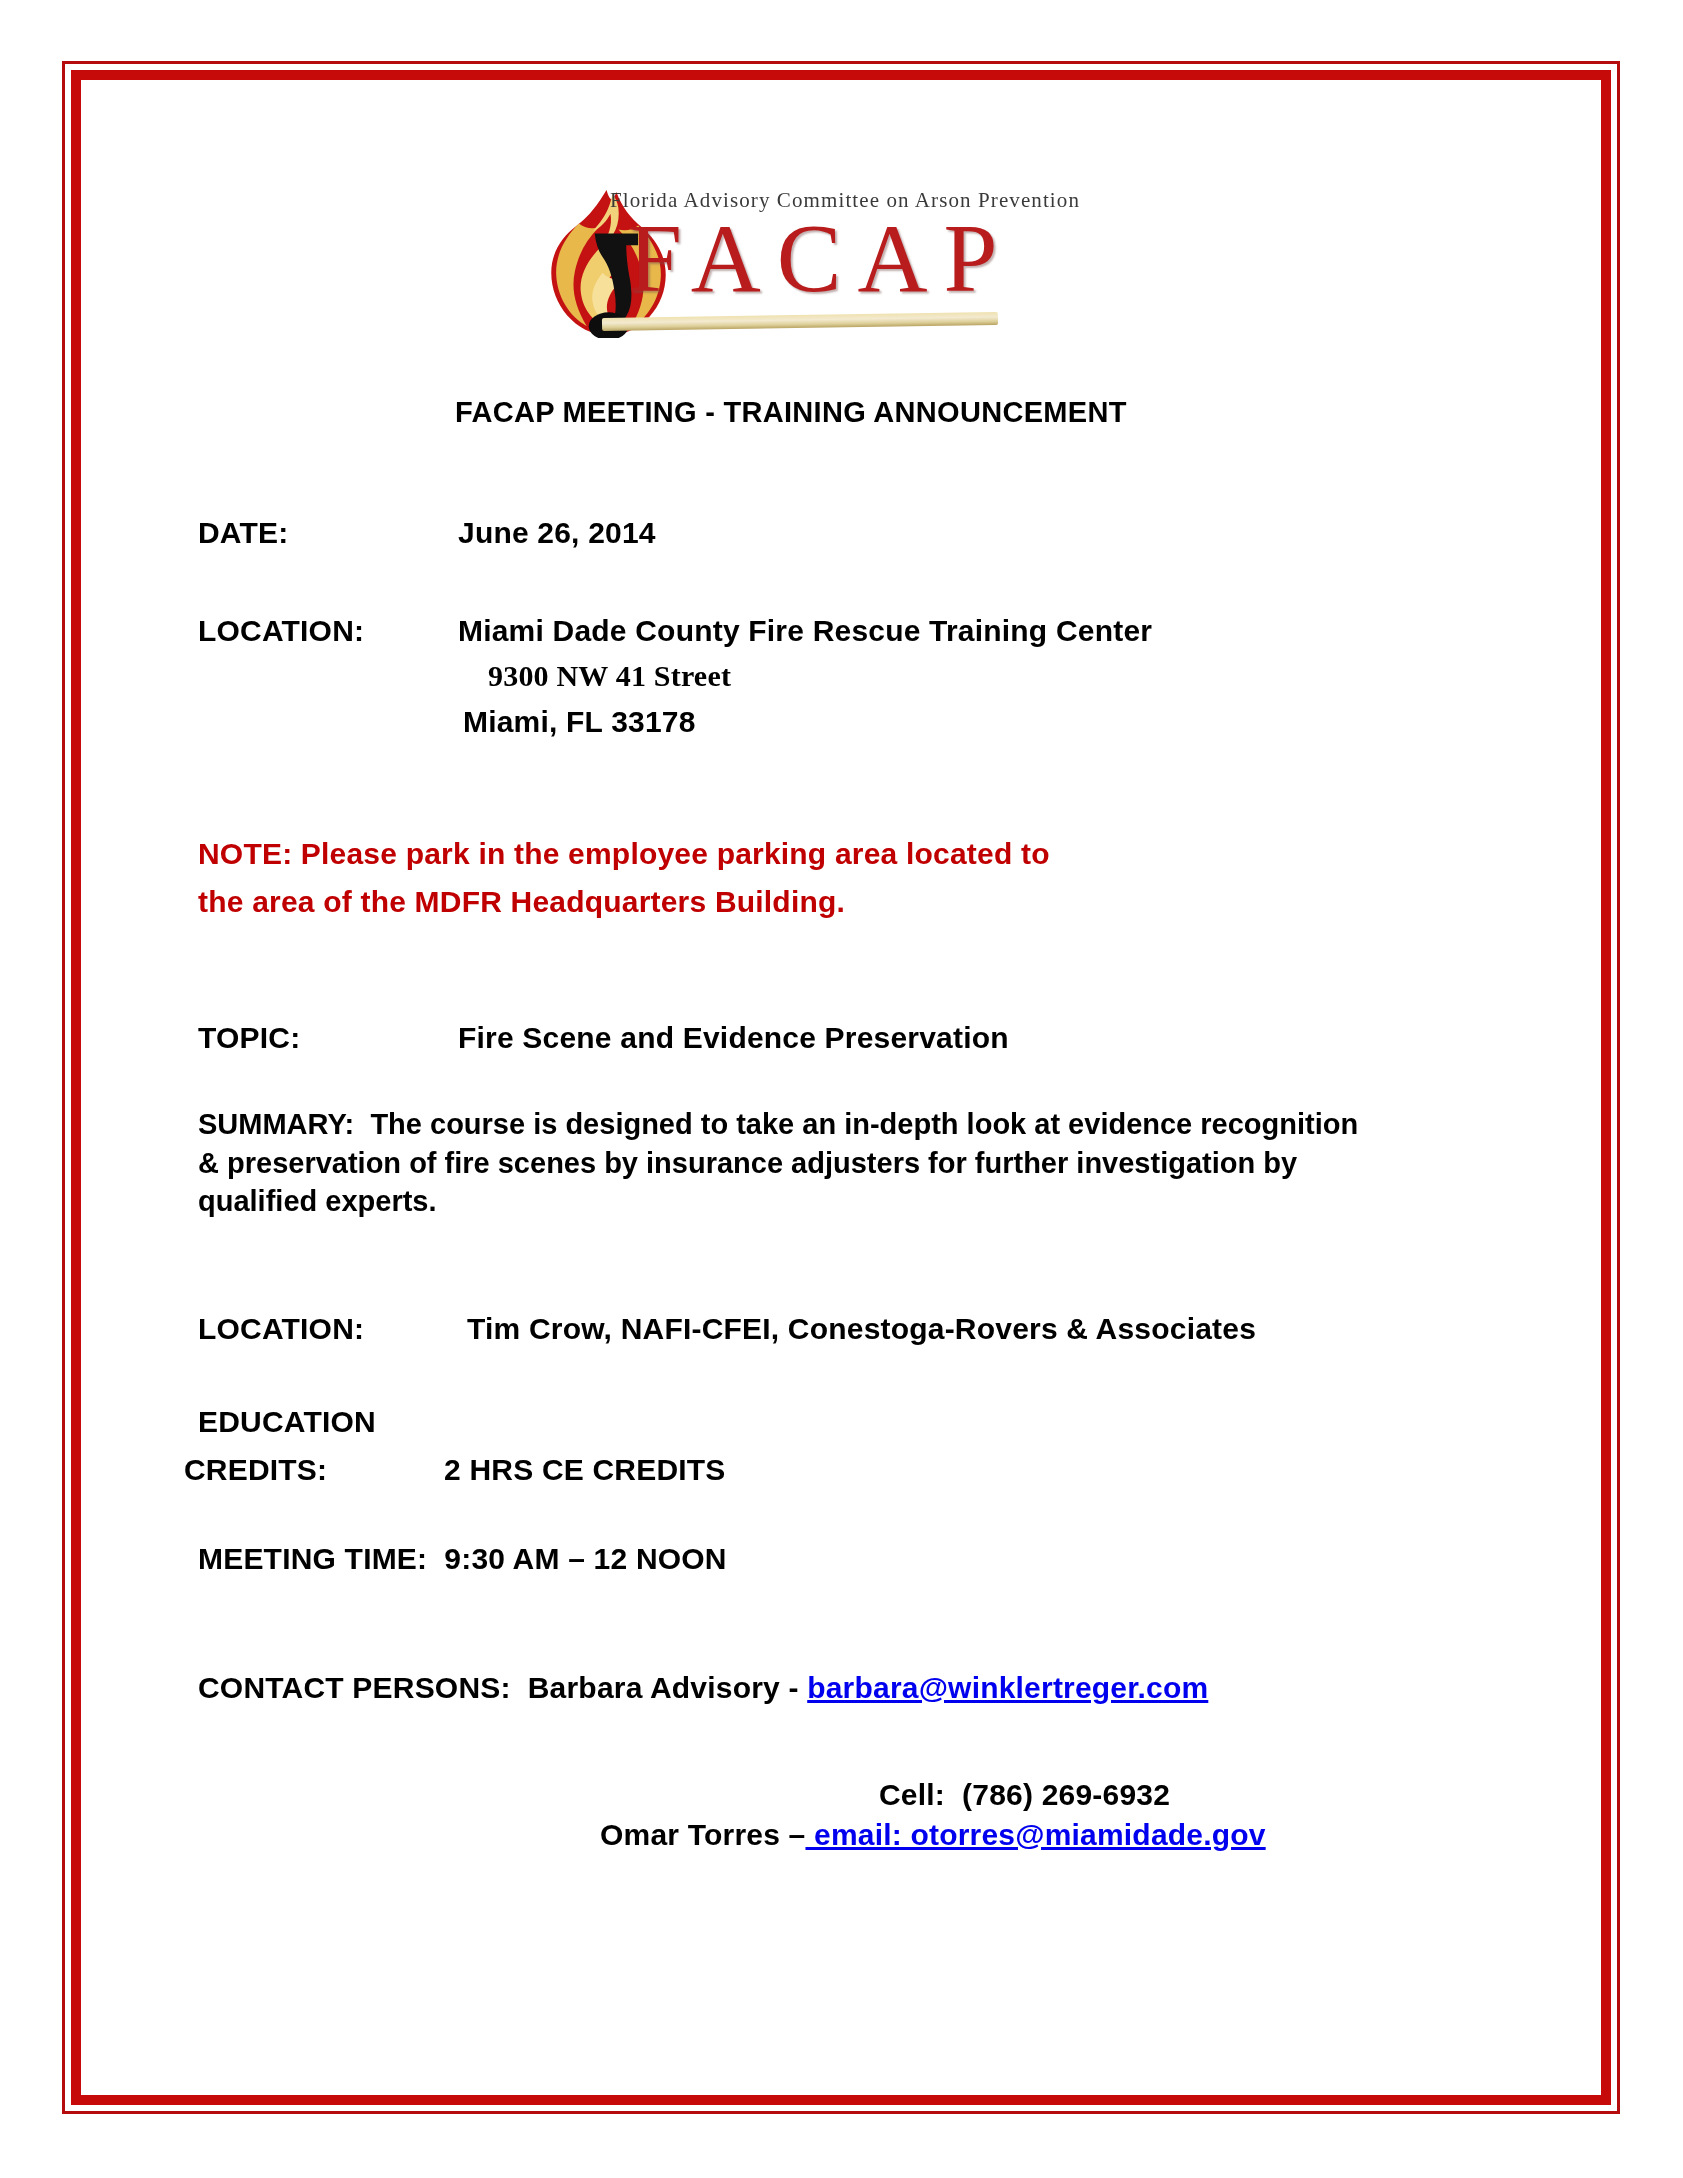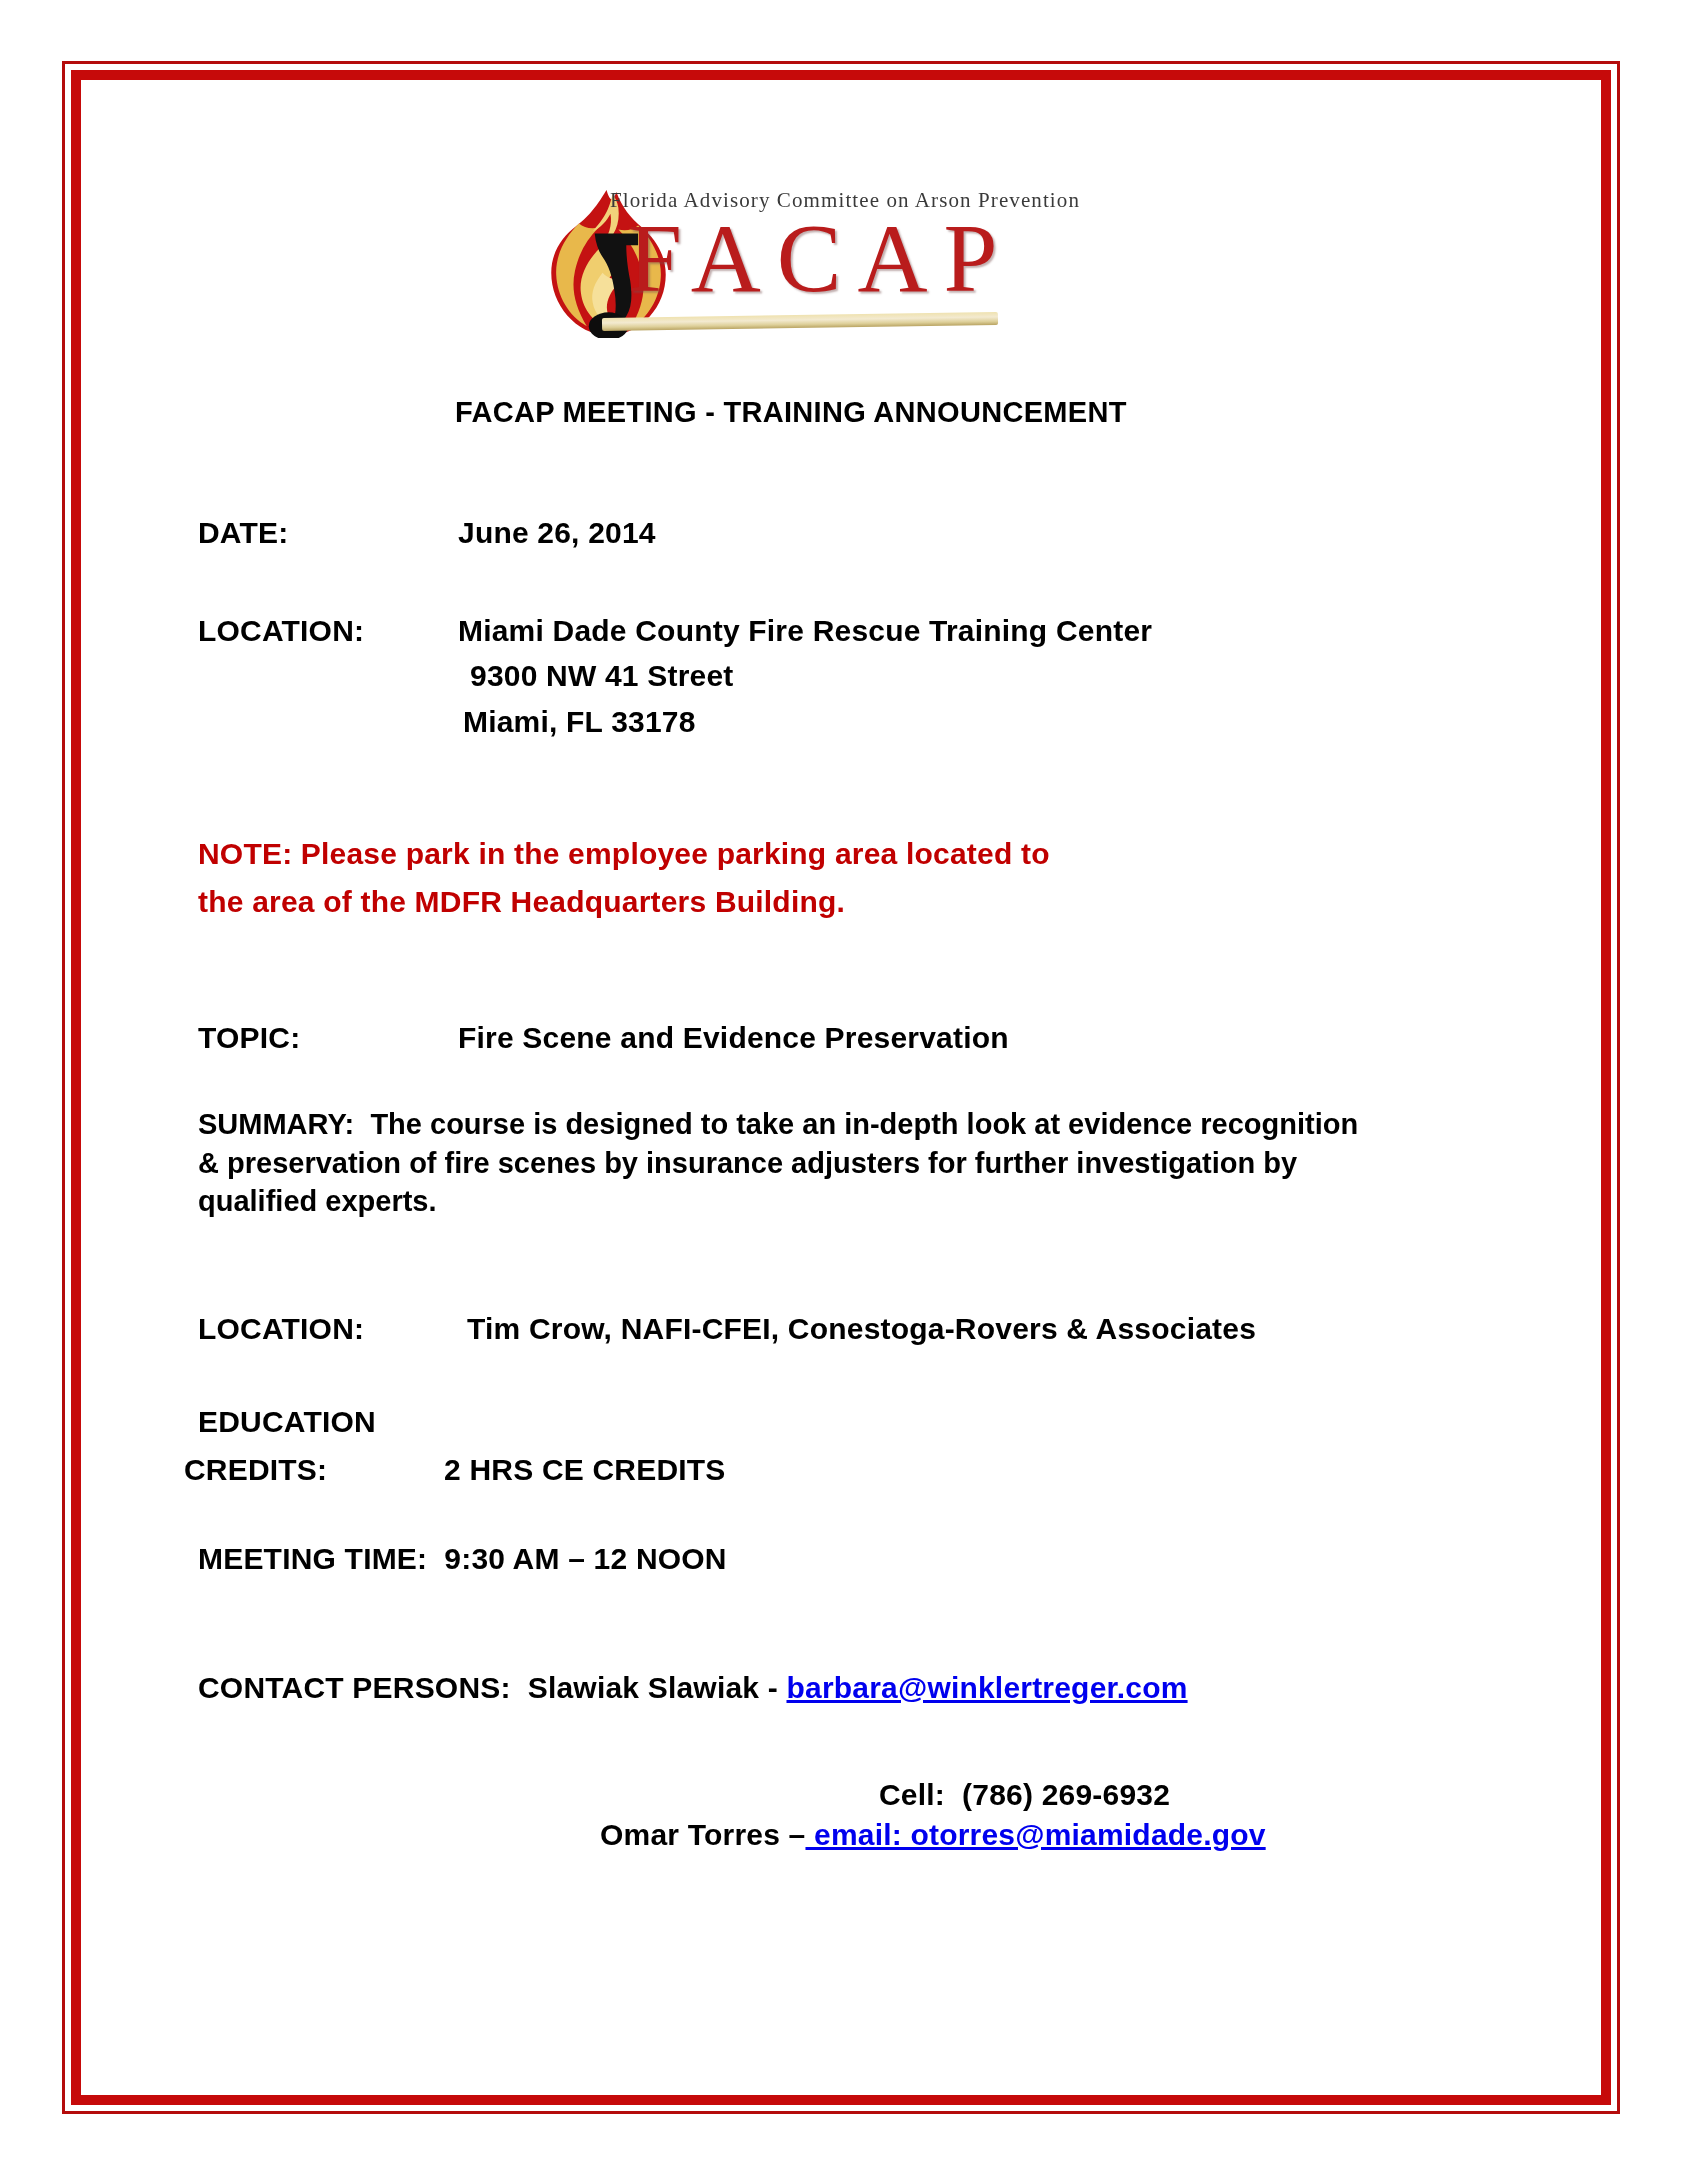--- a/index.html
+++ b/index.html
@@ -184,21 +184,21 @@
 
   <div id="headline">FACAP MEETING - TRAINING ANNOUNCEMENT</div>
 
   <div class="row" style="left:198px; top:516px;">
     <span class="label-col">DATE:</span><span>June 26, 2014</span>
   </div>
 
   <div class="row" style="left:198px; top:614px;">
     <span class="label-col">LOCATION:</span><span>Miami Dade County Fire Rescue Training Center</span>
   </div>
-  <div class="row" style="left:470px; top:659px;">
+  <div class="row" style="left:488px; top:659px;font-family:Liberation Serif, serif;">
     <span>9300 NW 41 Street</span>
   </div>
   <div class="row" style="left:463px; top:705px;">
     <span>Miami, FL 33178</span>
   </div>
 
   <div class="row note-red" style="left:198px; top:837px;">NOTE: Please park in the employee parking area located to</div>
   <div class="row note-red" style="left:198px; top:885px;">the area of the MDFR Headquarters Building.</div>
 
   <div class="row" style="left:198px; top:1021px;">
@@ -216,21 +216,21 @@
   <div class="row" style="left:198px; top:1405px;">EDUCATION</div>
   <div class="row" style="left:184px; top:1453px;">
     <span class="label-col">CREDITS:</span><span>2 HRS CE CREDITS</span>
   </div>
 
   <div class="row" style="left:198px; top:1542px;">
     <span>MEETING TIME:</span>&nbsp;&nbsp;<span>9:30 AM – 12 NOON</span>
   </div>
 
   <div class="row" style="left:198px; top:1671px;">
-    <span>CONTACT PERSONS:</span>&nbsp;&nbsp;<span>Slawiak Slawiak  -</span>&nbsp;<a class="maillink" href="#">barbara@winklertreger.com</a>
+    <span>CONTACT PERSONS:</span>&nbsp;&nbsp;<span>Barbara Advisory  -</span>&nbsp;<a class="maillink" href="#">barbara@winklertreger.com</a>
   </div>
 
   <div class="row" style="left:600px; top:1818px;">
     <span>Omar Torres –</span><a class="maillink" href="#"> email: otorres@miamidade.gov</a>
   </div>
 
   <div class="row" style="left:863px; top:1778px;margin-left:16px;">
     <span>Cell:</span>&nbsp;&nbsp;<span>(786) 269-6932</span>
   </div>
 

